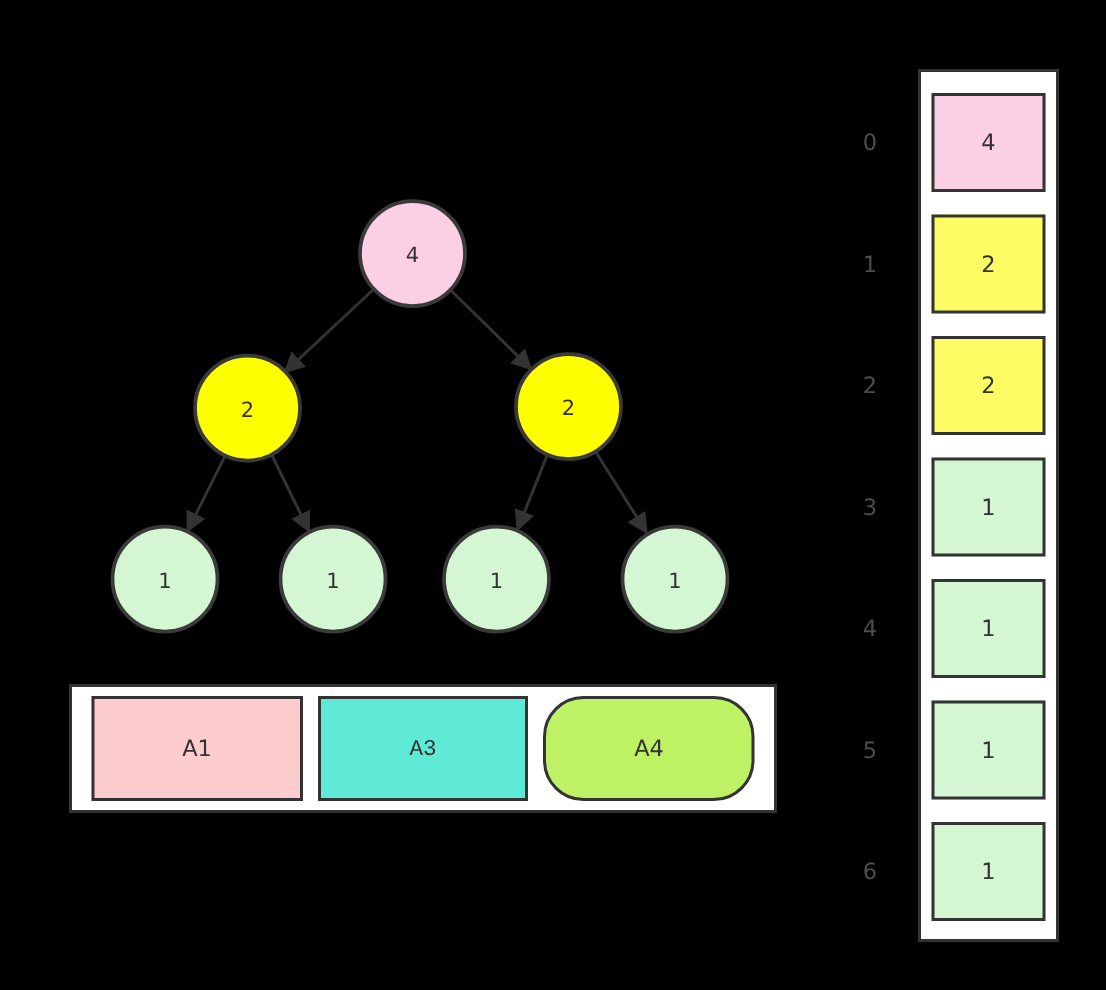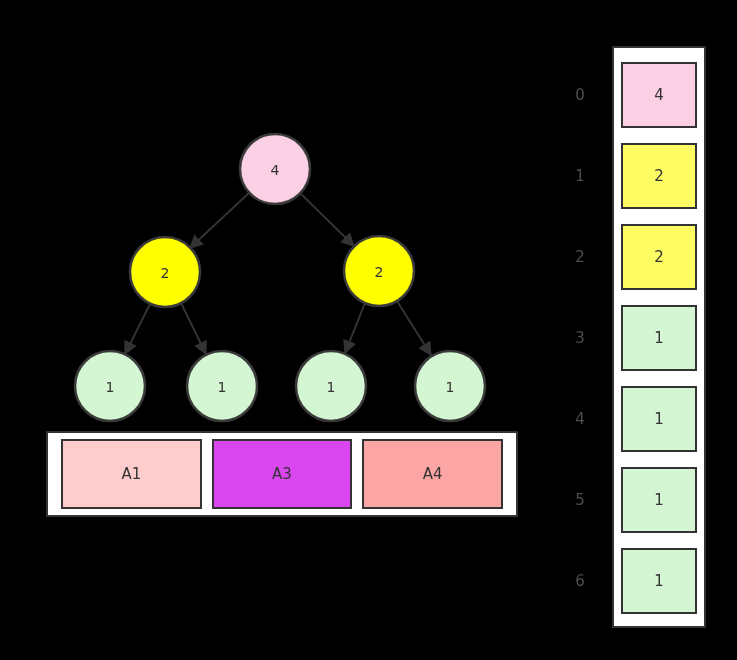--- a/index.html
+++ b/index.html
@@ -17,21 +17,21 @@
   .node-circle { stroke: #3a3a3a; stroke-width: 2.5; }
   .node-label {
     font-family: "DejaVu Sans", sans-serif;
     font-size: 14px; fill: #333333;
     text-anchor: middle; dominant-baseline: middle;
   }
   .edge { stroke: #333333; stroke-width: 2; fill: none; }
 
   
   .array-box {
-    position: absolute; left: 46px; top: 431px;
+    position: absolute; left: 46px; top: 456px;
     width: 472px; height: 86px;
     background: #ffffff;
     border: 2px solid #333333;
     box-sizing: border-box;
     display: flex; align-items: center;
     gap: 10px; padding: 0 13px;
   }
   .array-cell {
     flex: 1; height: 70px;
     border: 2px solid #333333;
@@ -122,22 +122,22 @@
     </g>
 
     <g>
       <circle class="node-circle" cx="450" cy="386" r="35" fill="#d4f6d2"></circle>
       <text class="node-label" x="450" y="388">1</text>
     </g>
   </svg>
 
   <div class="array-box" style="background: rgb(255, 255, 255);">
     <div class="array-cell" style="background: rgb(253, 204, 204);">A1</div>
-    <div class="array-cell" style="background: #d946ef;">A3</div>
-    <div class="array-cell" style="background: #fca5a5;">A4</div>
+    <div class="array-cell" style="background: #5eead4; font-family: Liberation Mono, monospace;">A3</div>
+    <div class="array-cell" style="background: #bef264; border-radius: 27px;">A4</div>
   </div>
 
   <div class="index-col">
     <div class="index-label">0</div>
     <div class="index-label">1</div>
     <div class="index-label">2</div>
     <div class="index-label">3</div>
     <div class="index-label">4</div>
     <div class="index-label">5</div>
     <div class="index-label">6</div>

